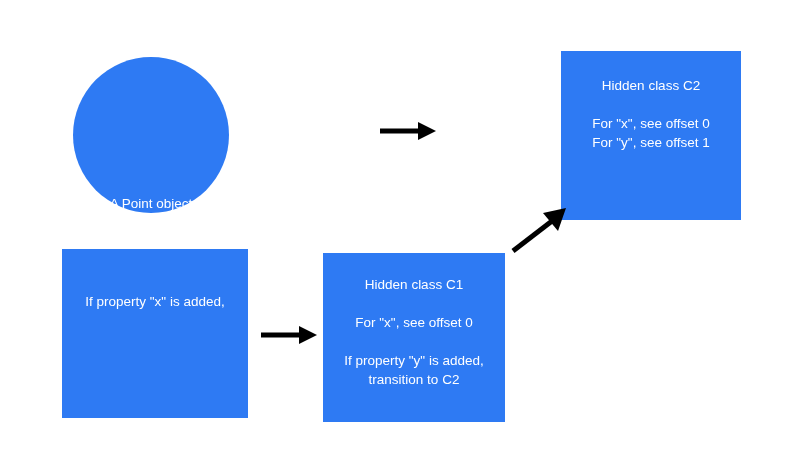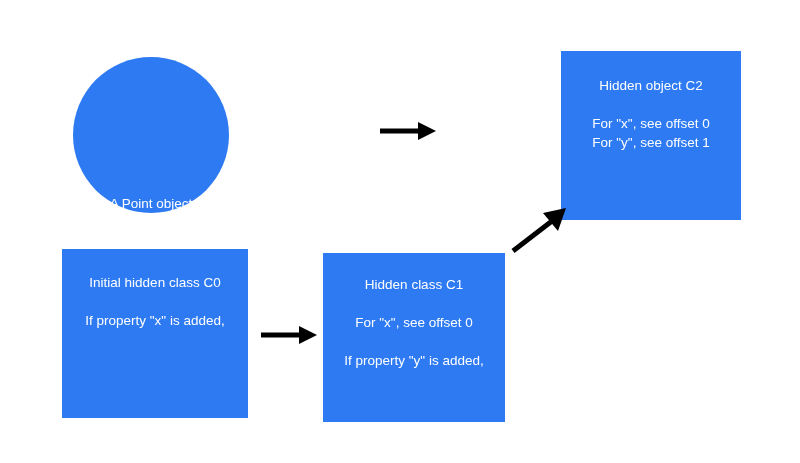--- a/index.html
+++ b/index.html
@@ -103,35 +103,35 @@
 </head>
 <body>
 
 <div id="canvas">
 
   <div class="shape circle" id="point-object">
     <span class="para">A Point object</span>
   </div>
 
   <div class="shape rect" id="class-c0">
-    <span class="para">Initial hidden class C0</span>
     <span class="gap-lg"></span>
     <span class="para c0-wide">If property "x" is added,</span>
   </div>
 
   <div class="shape rect" id="class-c1">
     <span class="para">Hidden class C1</span>
     <span class="gap-lg"></span>
     <span class="para">For "x", see offset 0</span>
     <span class="gap-lg"></span>
     <span class="para">If property "y" is added,</span>
+    <span class="para">transition to C2</span>
   </div>
 
   <div class="shape rect" id="class-c2">
-    <span class="para">Hidden object C2</span>
+    <span class="para">Hidden class C2</span>
     <span class="gap-lg"></span>
     <span class="para">For "x", see offset 0</span>
     <span class="para">For "y", see offset 1</span>
   </div>
 
   <svg class="arrow-svg" id="arrow-top" viewBox="0 0 56 26">
     <line x1="0" y1="13" x2="40" y2="13" stroke="#000000" stroke-width="5"></line>
     <polygon points="38,4 56,13 38,22" fill="#000000"></polygon>
   </svg>
 

